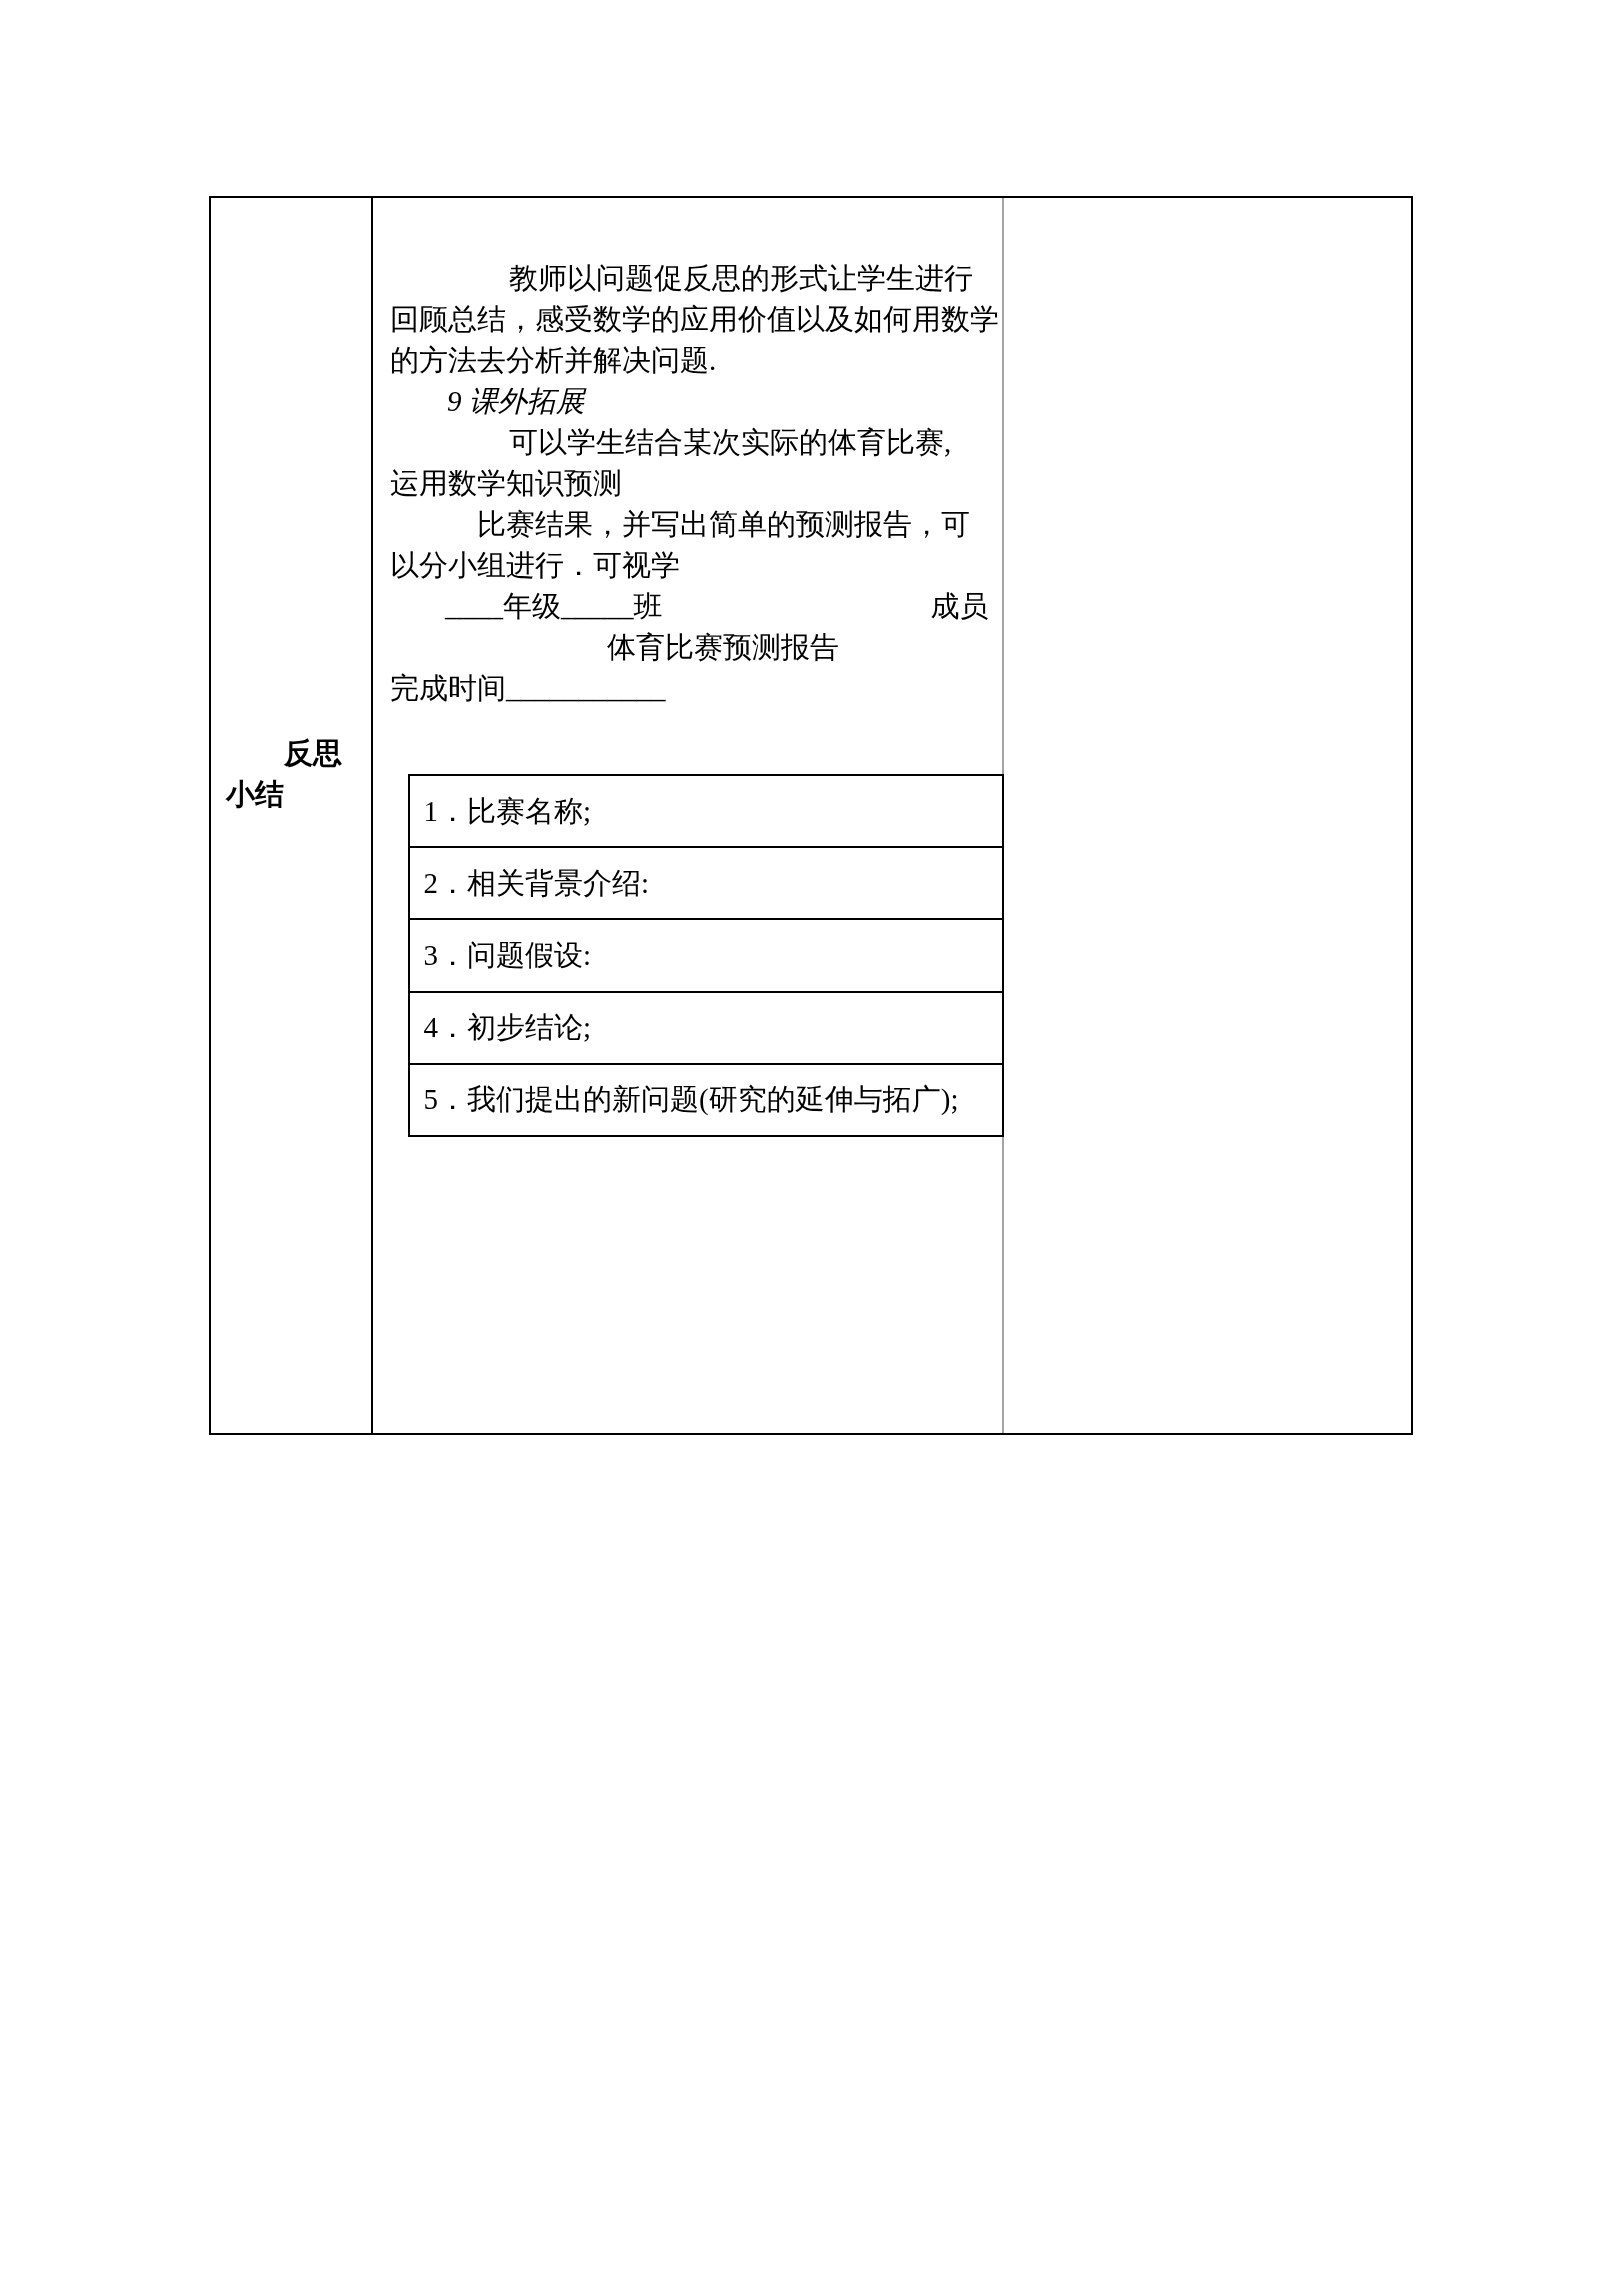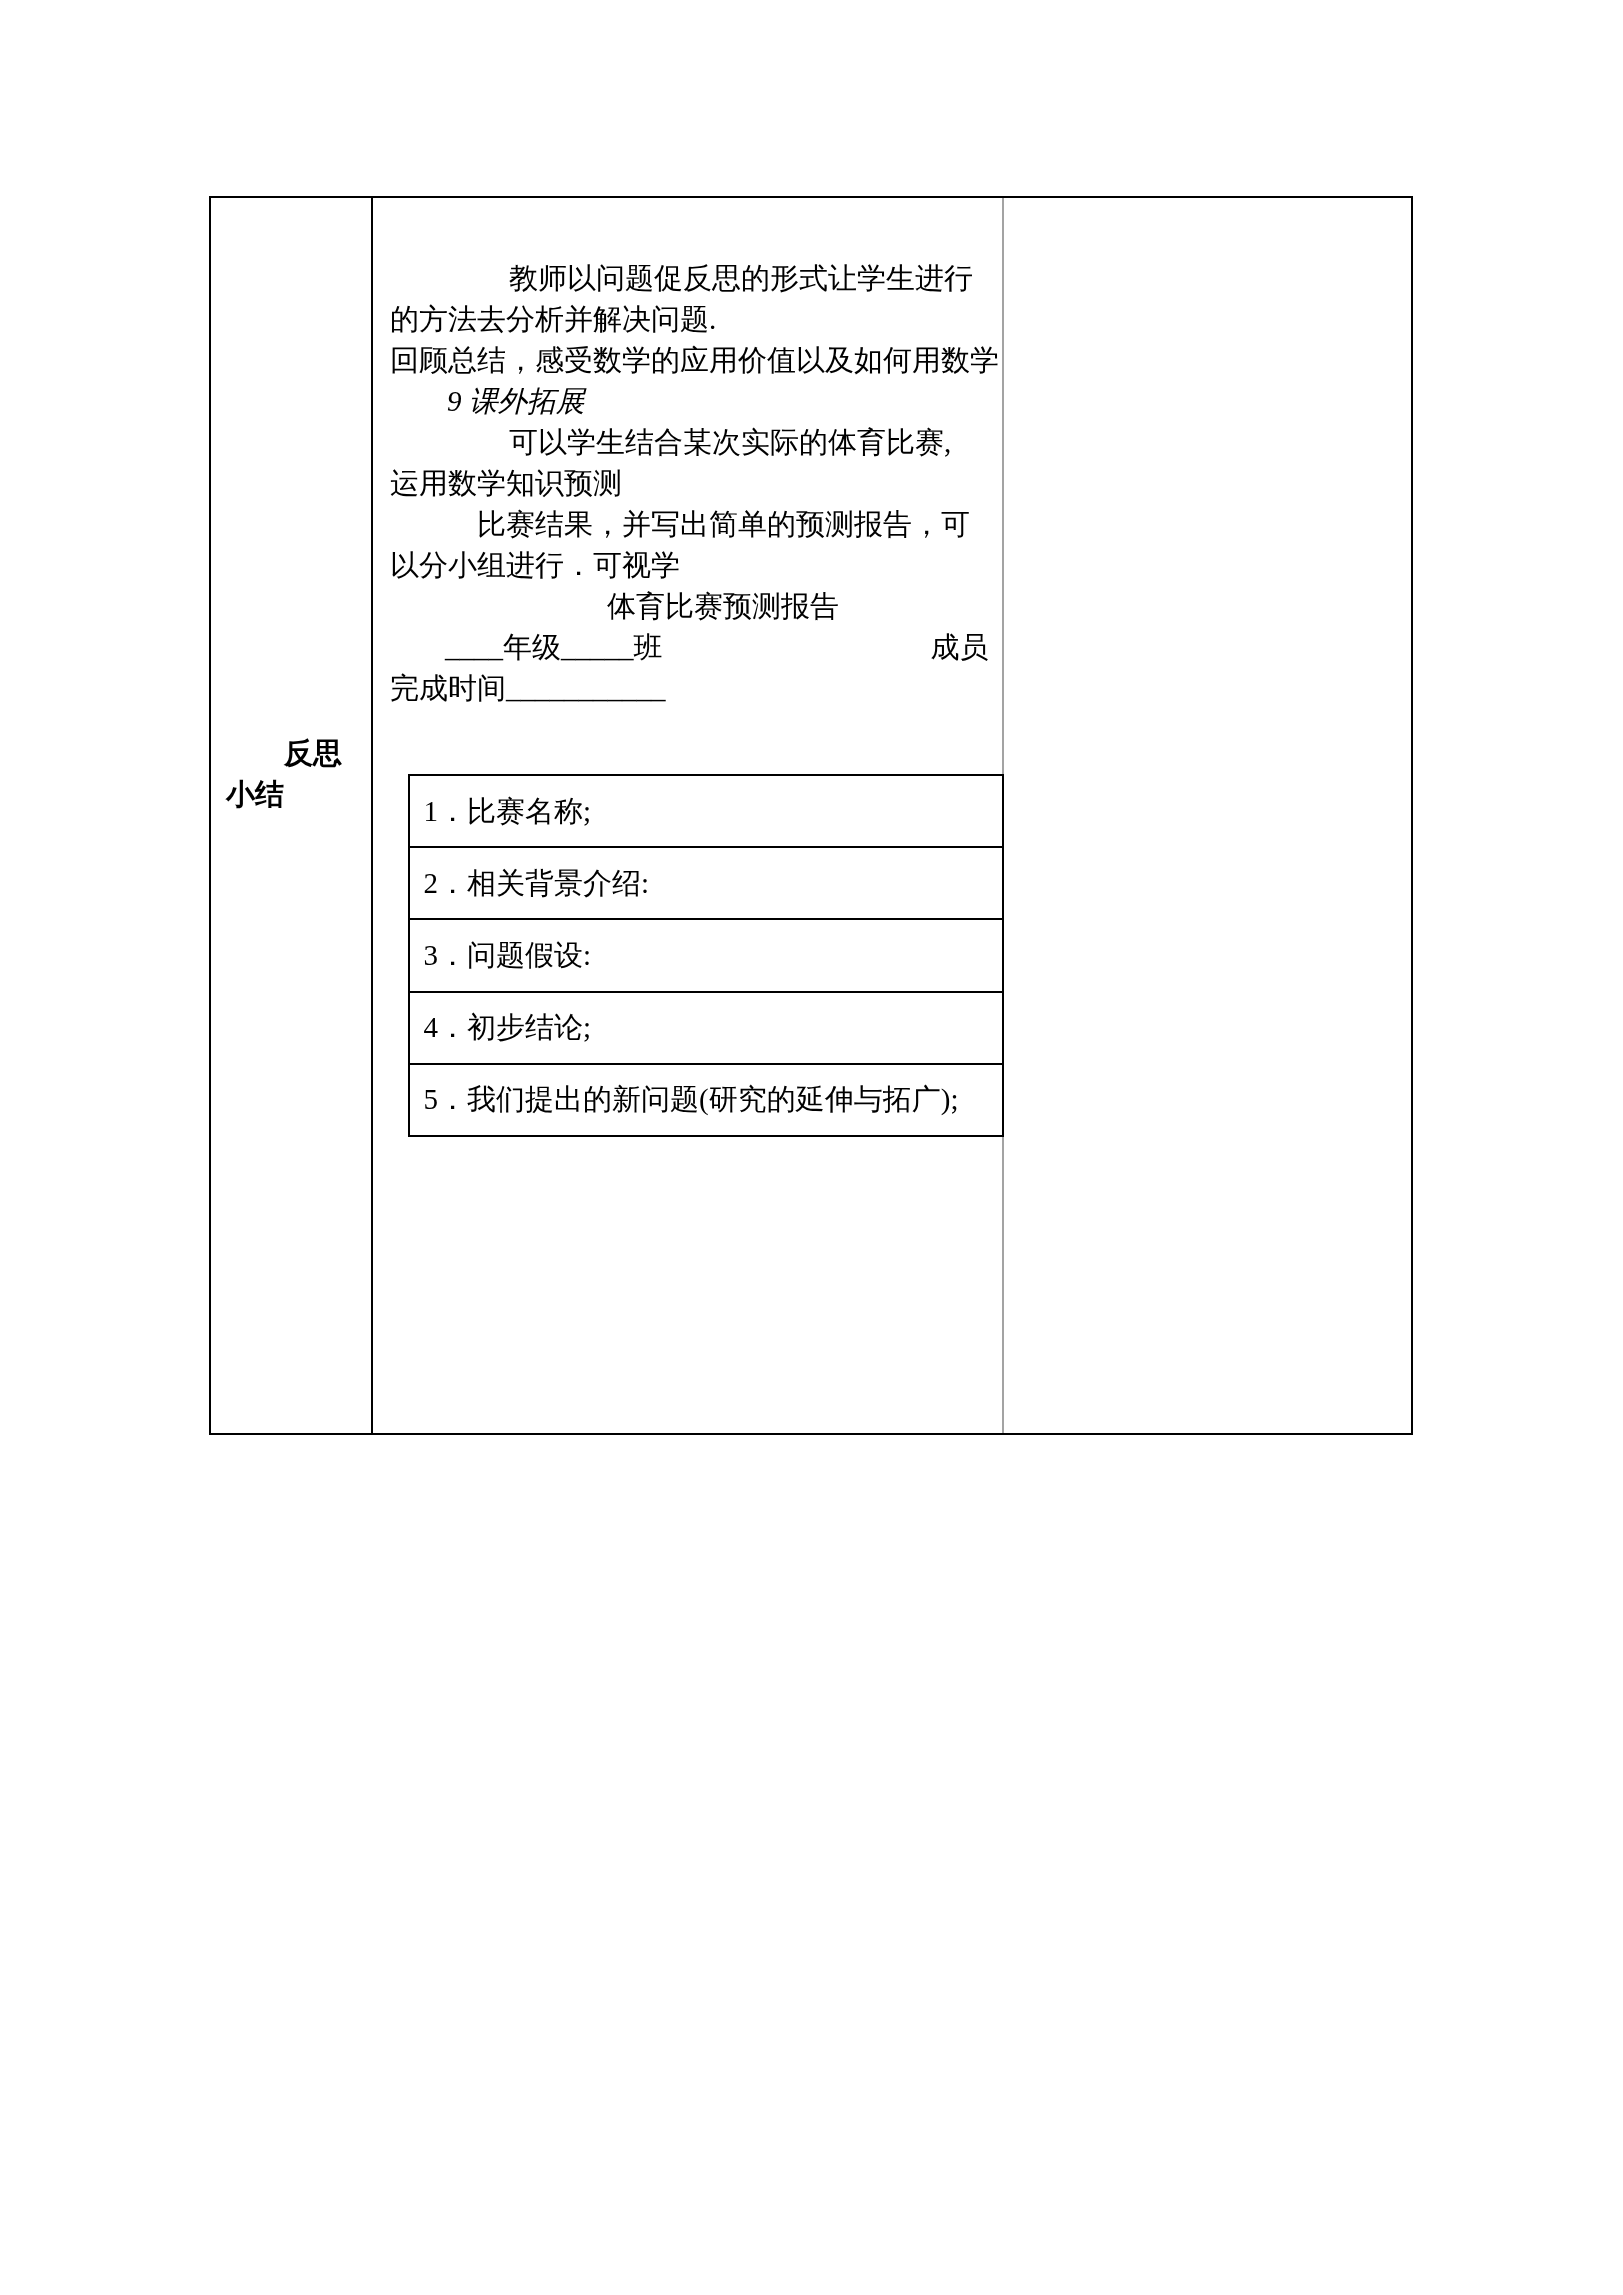--- a/index.html
+++ b/index.html
@@ -86,32 +86,32 @@
 
     <div class="col col1">
       <div class="section-label">
         <div class="lab1">反思</div>
         <div class="lab2">小结</div>
       </div>
     </div>
 
     <div class="col col2">
       <div class="line l1">教师以问题促反思的形式让学生进行</div>
+      <div class="line l2">回顾总结，感受数学的应用价值以及如何用数学</div>
       <div class="line l3">的方法去分析并解决问题.</div>
-      <div class="line l2">回顾总结，感受数学的应用价值以及如何用数学</div>
       <div class="line l4">9 课外拓展</div>
       <div class="line l5">可以学生结合某次实际的体育比赛,</div>
       <div class="line l6">运用数学知识预测</div>
       <div class="line l7">比赛结果，并写出简单的预测报告，可</div>
       <div class="line l8">以分小组进行．可视学</div>
-      <div class="line l10">体育比赛预测报告</div>
       <div class="line l11">
         <span>____年级_____班</span>
         <span>成员</span>
       </div>
+      <div class="line l10">体育比赛预测报告</div>
       <div class="line l12">完成时间___________</div>
 
       <div class="inner-table">
         <div class="irow">1．比赛名称;</div>
         <div class="irow">2．相关背景介绍:</div>
         <div class="irow">3．问题假设:</div>
         <div class="irow">4．初步结论;</div>
         <div class="irow">5．我们提出的新问题(研究的延伸与拓广);</div>
       </div>
     </div>

